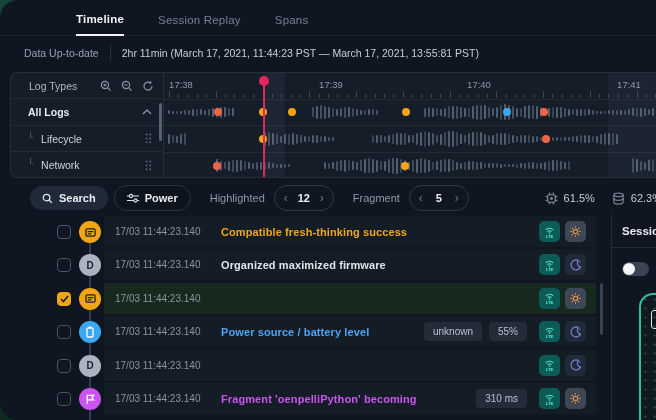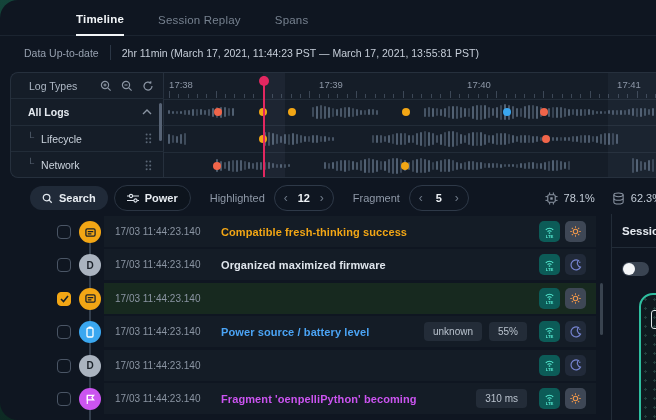--- a/index.html
+++ b/index.html
@@ -544,21 +544,21 @@
             <rect x="5.7" y="5.7" width="2.6" height="2.6" fill="#8b95a3"></rect>
             <line x1="5" y1="0.5" x2="5" y2="3" stroke="#8b95a3" stroke-width="1.1"></line>
             <line x1="9" y1="0.5" x2="9" y2="3" stroke="#8b95a3" stroke-width="1.1"></line>
             <line x1="5" y1="11" x2="5" y2="13.5" stroke="#8b95a3" stroke-width="1.1"></line>
             <line x1="9" y1="11" x2="9" y2="13.5" stroke="#8b95a3" stroke-width="1.1"></line>
             <line x1="0.5" y1="5" x2="3" y2="5" stroke="#8b95a3" stroke-width="1.1"></line>
             <line x1="0.5" y1="9" x2="3" y2="9" stroke="#8b95a3" stroke-width="1.1"></line>
             <line x1="11" y1="5" x2="13.5" y2="5" stroke="#8b95a3" stroke-width="1.1"></line>
             <line x1="11" y1="9" x2="13.5" y2="9" stroke="#8b95a3" stroke-width="1.1"></line>
           </svg>
-        <span class="mval">78.1%</span>
+        <span class="mval">61.5%</span>
       </div>
       <div class="metric">
         <svg width="13" height="13" viewBox="0 0 14 14">
             <ellipse cx="7" cy="3" rx="5" ry="2" fill="none" stroke="#8b95a3" stroke-width="1.1"></ellipse>
             <path d="M2 3v8c0 1.1 2.2 2 5 2s5-.9 5-2V3" fill="none" stroke="#8b95a3" stroke-width="1.1"></path>
             <path d="M2 7c0 1.1 2.2 2 5 2s5-.9 5-2" fill="none" stroke="#8b95a3" stroke-width="1.1"></path>
           </svg>
         <span class="mval">62.3%</span>
       </div>
     </div>

